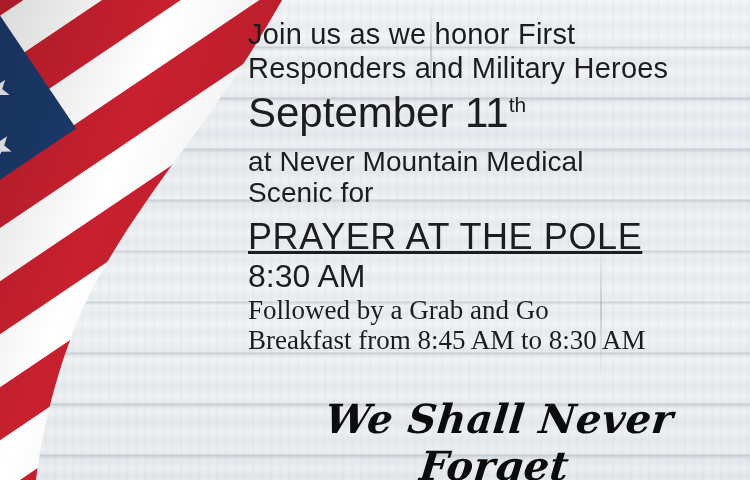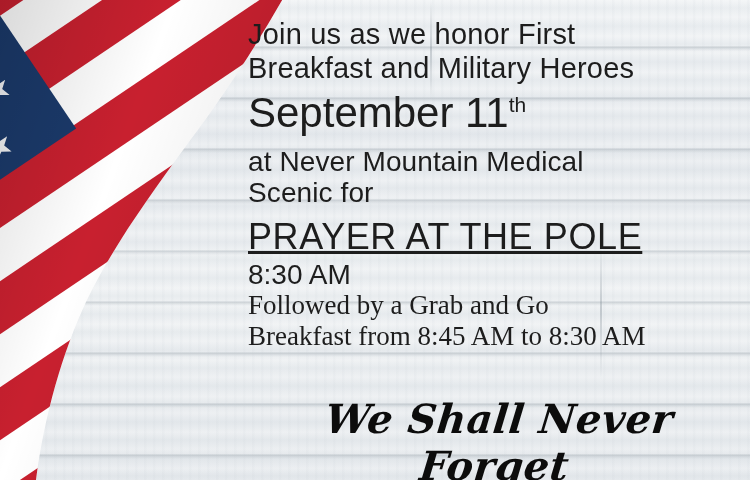--- a/index.html
+++ b/index.html
@@ -102,21 +102,21 @@
     font-size: 28px;
     letter-spacing: .1px;
   }
   .l-event {
     font-size: 36px;
     letter-spacing: .6px;
     margin: 8px 0 2px;
     text-decoration: underline;
   }
   .l-time {
-    font-size: 28px;
+    font-size: 32px;
   }
   .l-follow {
     font-size: 27px;
     font-family: Liberation Serif, serif;
   }
   .tagline {
     position: absolute;
     left: 272px;
     top: 395px;
     width: 450px;
@@ -224,21 +224,21 @@
             <use href="#star5" x="85" y="98"></use>
           </g>
         </g>
         <rect x="0" y="0" width="310" height="510" fill="url(#shade)"></rect>
       </g>
     </svg>
   </div>
 
   <div class="content">
     <div class="line l-intro">Join us as we honor First</div>
-    <div class="line l-intro">Breakfast and Military Heroes</div>
+    <div class="line l-intro">Responders and Military Heroes</div>
     <div class="line l-date"><span>September 11</span><span class="sup">th</span></div>
     <div class="line l-where">at Never Mountain Medical</div>
     <div class="line l-where">Scenic for</div>
     <div class="line l-event">PRAYER AT THE POLE</div>
     <div class="line l-time">8:30 AM</div>
     <div class="line l-follow">Followed by a Grab and Go</div>
     <div class="line l-follow">Breakfast from 8:45 AM to 8:30 AM</div>
   </div>
 
   <div class="tagline">We Shall Never Forget</div>

